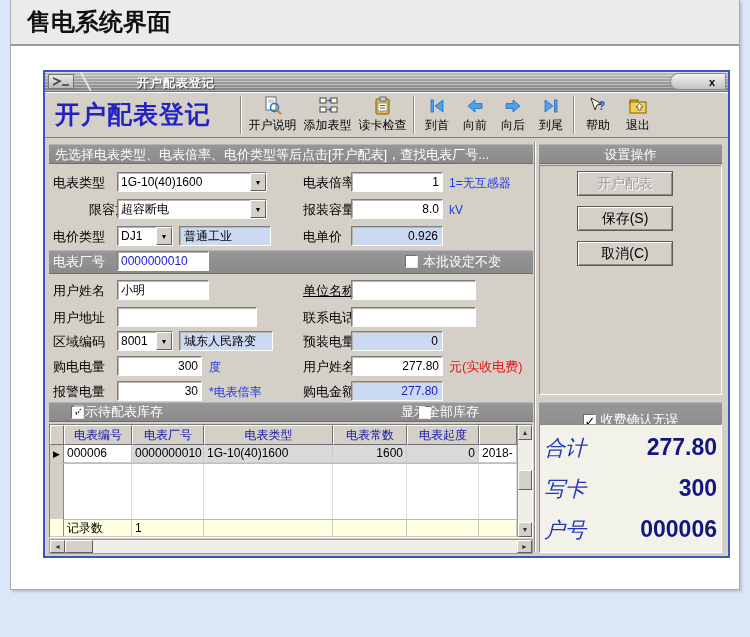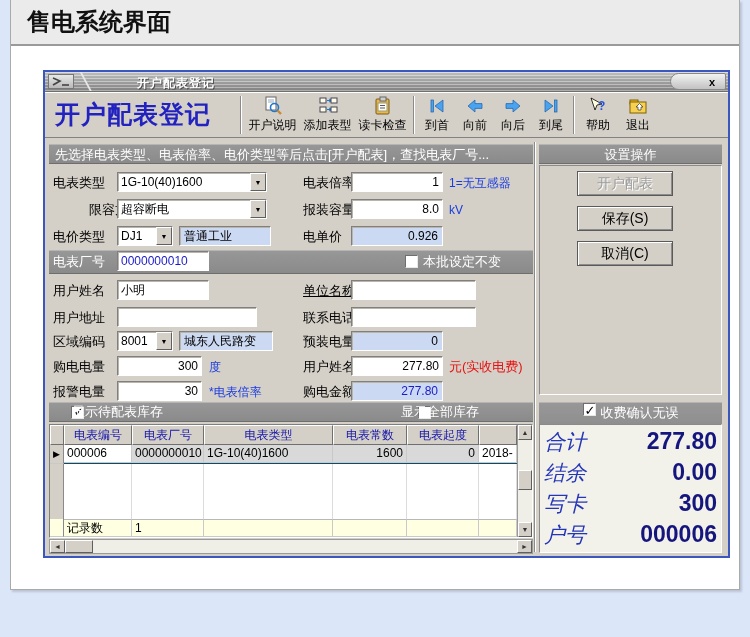--- a/index.html
+++ b/index.html
@@ -118,21 +118,21 @@
     border:1px solid; border-color:#6f6f6f #e8e8e8 #e8e8e8 #6f6f6f;
     position:relative; display:inline-block;
   }
   .cb.checked::after {
     content:"✓"; position:absolute; left:1px; top:-3px;
     font-size:13px; font-weight:bold; color:#000;
   }
 
   
   .grid-wrap { position:absolute; left:4px; top:286px; width:484px; height:114px;
-    border:1px solid; border-color:#7f7f7f #fff #fff #7f7f7f; background:#0c4a6e; display:flex; }
+    border:1px solid; border-color:#7f7f7f #fff #fff #7f7f7f; background:#7dd3fc; display:flex; }
   .grid { width:467px; display:flex; flex-direction:column; }
   .grow { display:grid; grid-template-columns:14px 68px 72px 129px 74px 72px 38px; }
   .gh {
     background:#d4d0c8; color:#1515a8; font-size:12px; text-align:center;
     border:1px solid; border-color:#fff #6f6f6f #6f6f6f #fff; height:20px; line-height:18px;
     overflow:hidden; white-space:nowrap;
   }
   .gc { font-size:12px; height:18px; line-height:17px; padding:0 3px;
     border-right:1px solid #c9c9c9; border-bottom:1px solid #c9c9c9;
     overflow:hidden; white-space:nowrap; background:#d9d9d9; }
@@ -464,33 +464,29 @@
         <div class="btn3d disabled" style="top:33px;">
           <span>开户配表</span>
         </div>
         <div class="btn3d" style="top:68px;">
           <span>保存(S)</span>
         </div>
         <div class="btn3d" style="top:103px;">
           <span>取消(C)</span>
         </div>
 
-        <div class="abs bar" style="left:494px; top:264px; width:183px; height:36px; display:flex; justify-content:center; gap:5px;">
+        <div class="abs bar" style="left:494px; top:264px; width:183px; height:36px; display:flex; align-items:center; justify-content:center; gap:5px;">
           <span class="cb checked"></span>
           <span class="lbl" style="color:#fff;">收费确认无误</span>
         </div>
 
         <div class="totals">
           <div class="trow">
             <span class="tlab">合计</span>
             <span class="tval">277.80</span>
-          </div>
-          <div class="trow">
-            <span class="tlab">结余</span>
-            <span class="tval">0.00</span>
           </div>
           <div class="trow">
             <span class="tlab">写卡</span>
             <span class="tval">300</span>
           </div>
           <div class="trow">
             <span class="tlab">户号</span>
             <span class="tval">000006</span>
           </div>
         </div>

